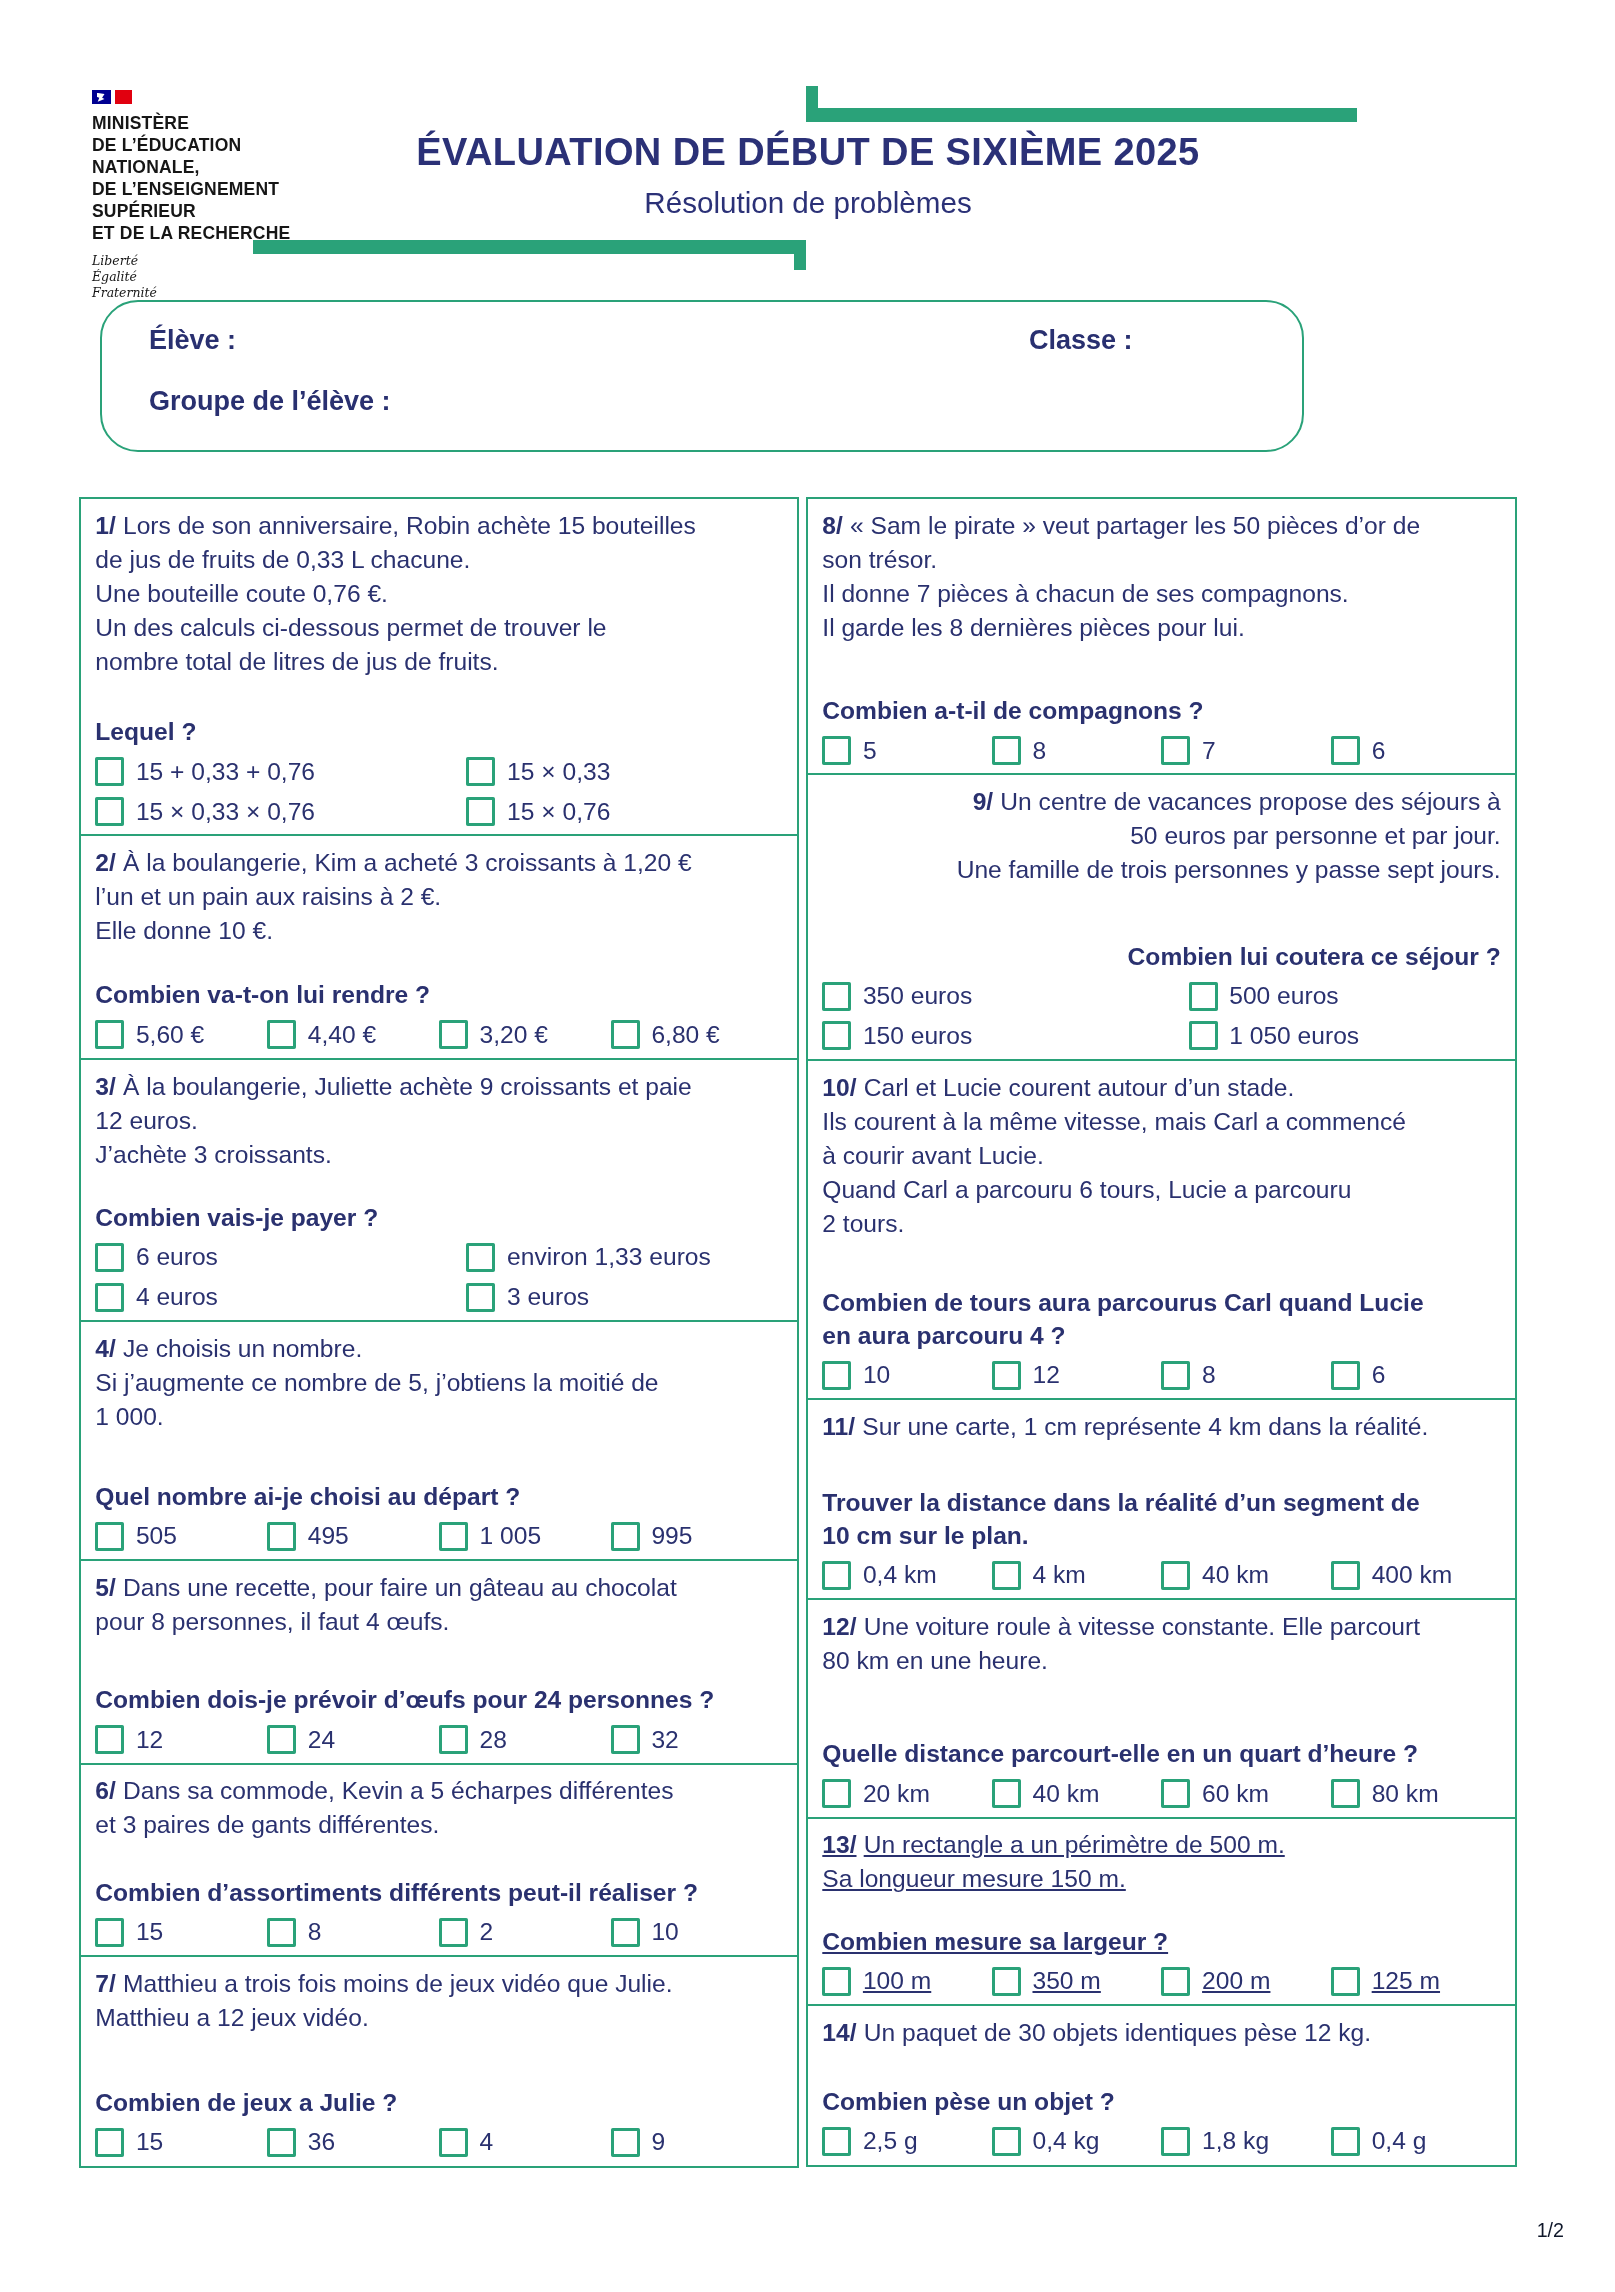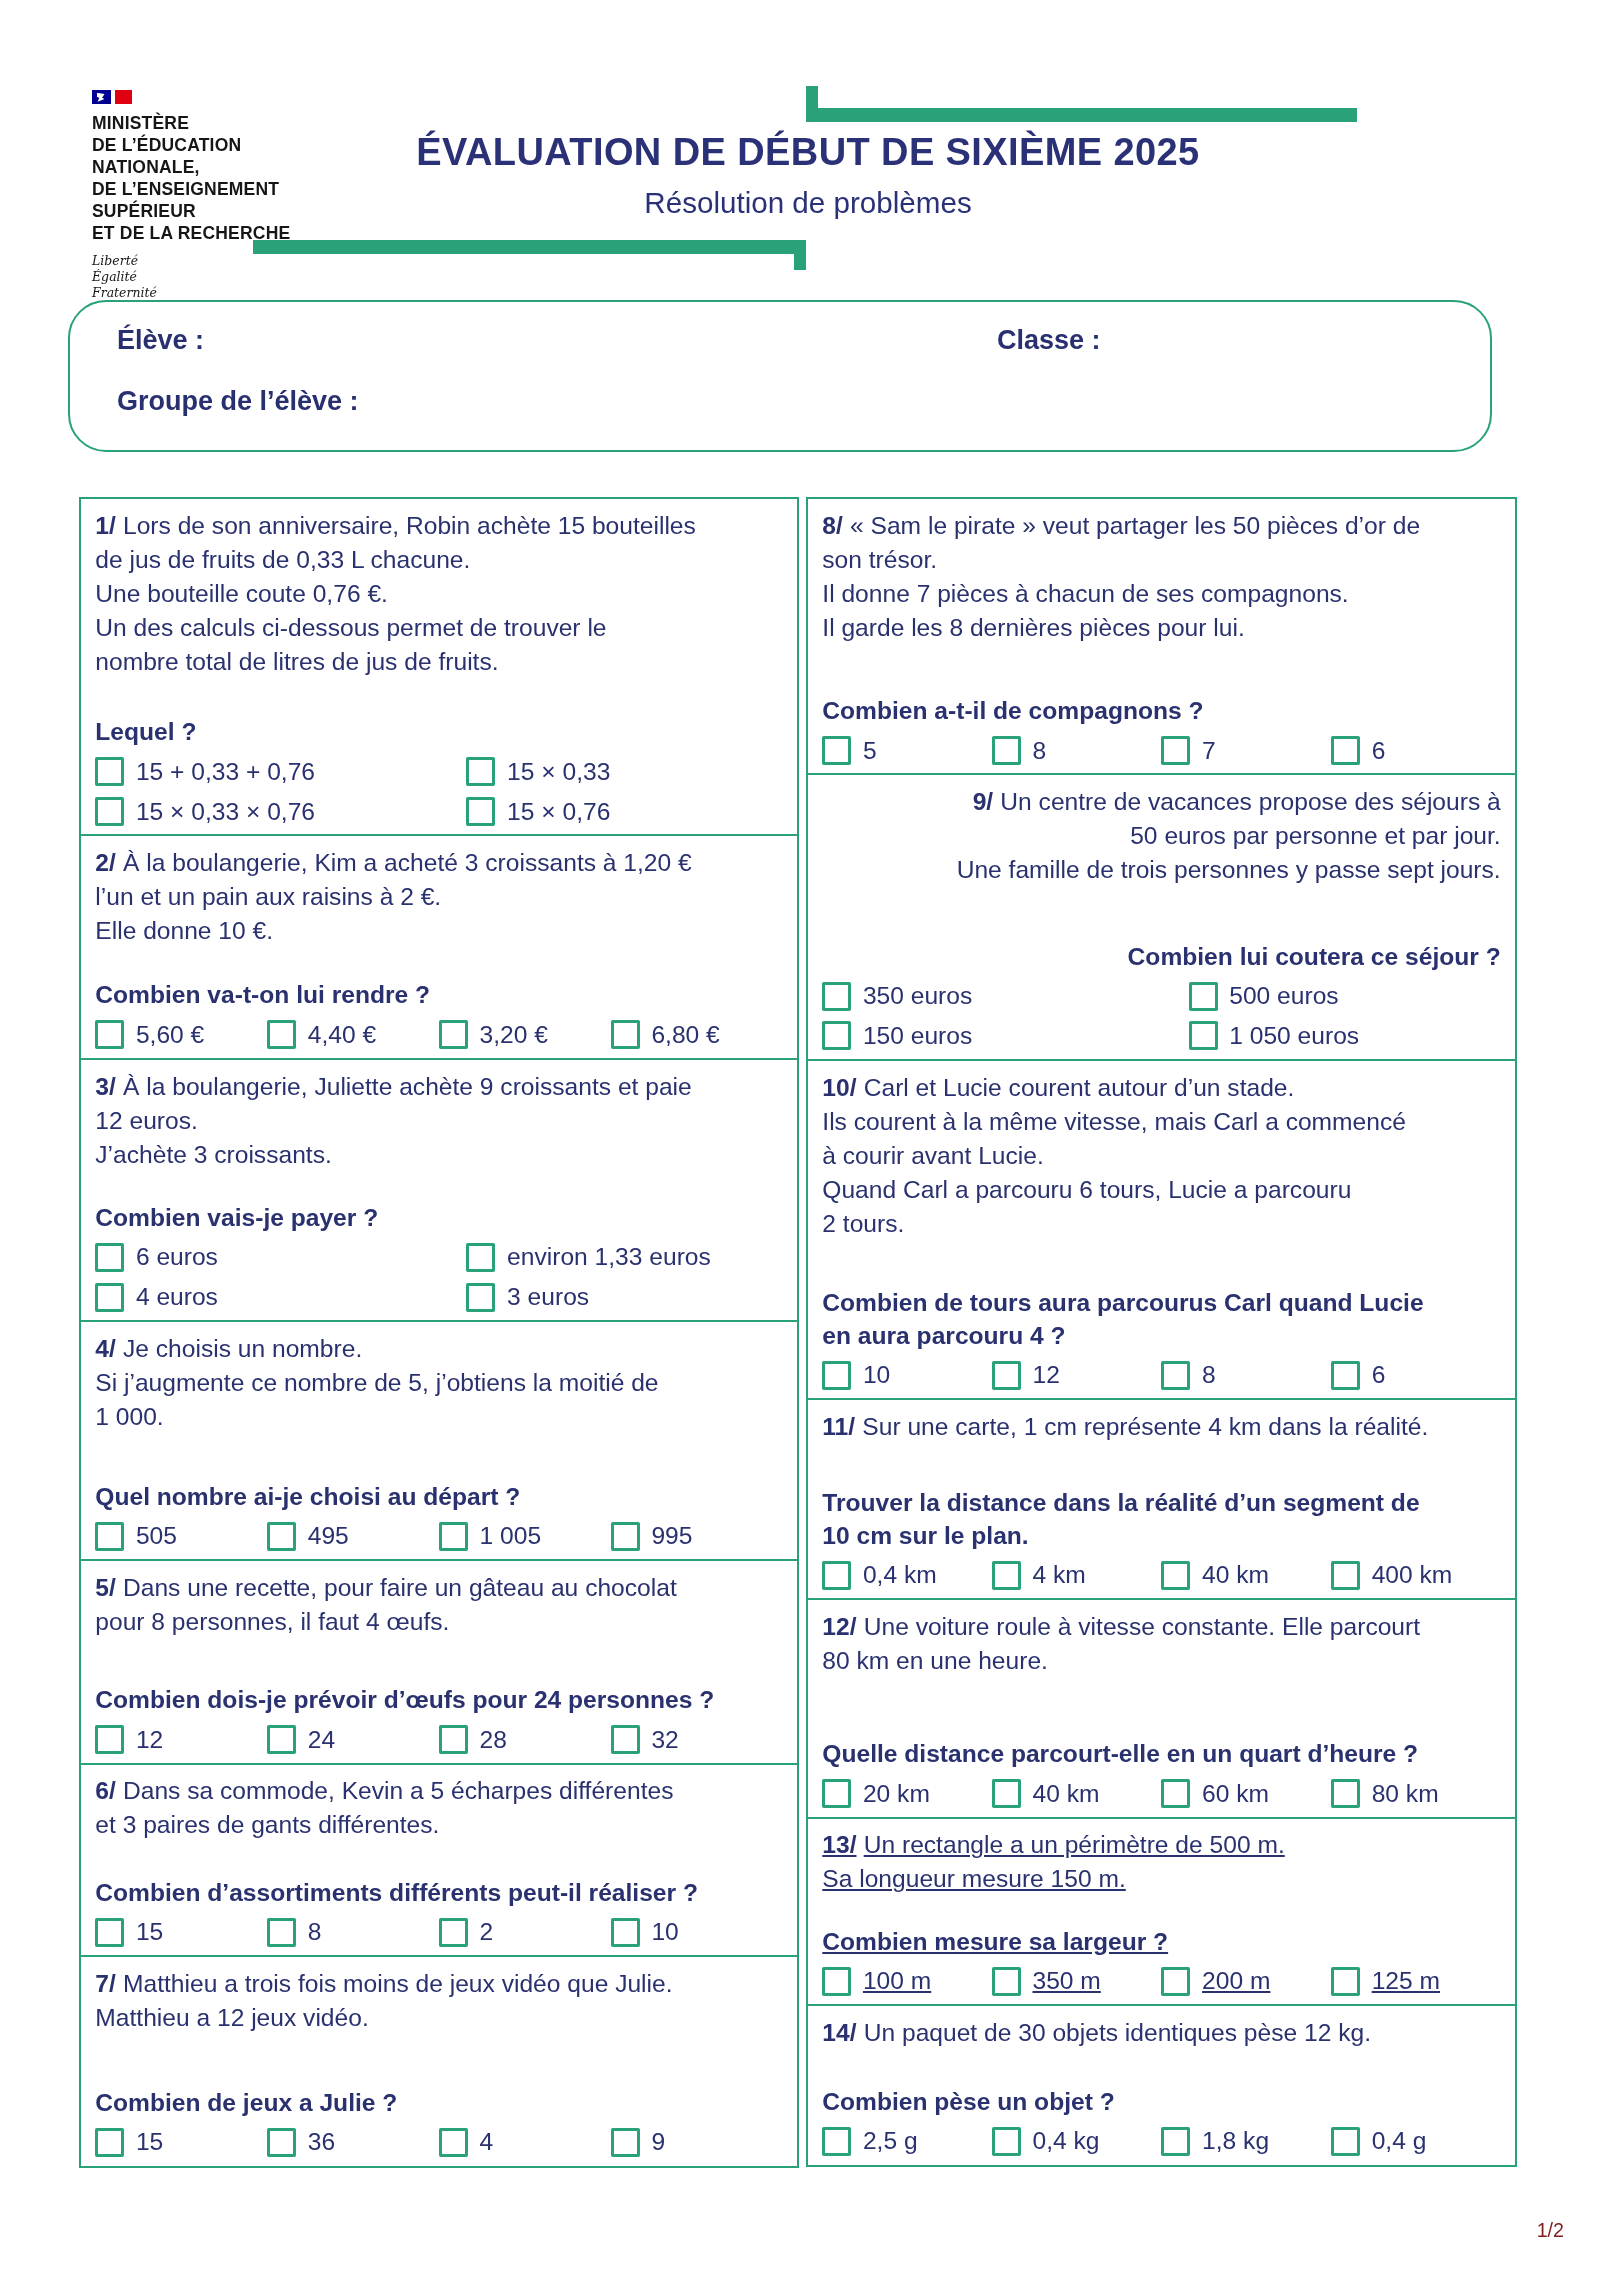--- a/index.html
+++ b/index.html
@@ -25,21 +25,21 @@
     font-size:38px;font-weight:bold;color:#2b3177;letter-spacing:0.4px;}
   .subtitle{position:absolute;left:0;width:100%;top:186px;text-align:center;font-size:29.6px;color:#2b3177;}
   .bracket{position:absolute;}
   .bk-top{left:806px;top:86px;width:551px;height:36px;}
   .bk-top .bar{position:absolute;left:0;bottom:0;width:100%;height:14.3px;background:var(--green);}
   .bk-top .stub{position:absolute;left:0;top:0;width:11.6px;height:36px;background:var(--green);}
   .bk-bottom{left:253px;top:240px;width:553px;height:29.6px;}
   .bk-bottom .bar{position:absolute;left:0;top:0;width:100%;height:14.3px;background:var(--green);}
   .bk-bottom .stub{position:absolute;right:0;top:0;width:11.6px;height:29.6px;background:var(--green);}
   
-  .student-box{position:absolute;left:68px;top:300px;width:1424px;height:152px;
+  .student-box{position:absolute;left:100px;top:300px;width:1204px;height:152px;
     border:2.7px solid var(--green);border-radius:38px;box-sizing:border-box;padding-left:32px;}
   .student-box .lbl{position:absolute;font-size:27px;font-weight:bold;color:#293070;}
   .lbl-eleve{left:47px;top:23px;}
   .lbl-classe{left:927px;top:23px;}
   .lbl-groupe{left:47px;top:84px;}
   
   .grid{position:absolute;top:497px;left:0;width:100%;}
   .pcol{position:absolute;top:0;}
   .pcol-left{left:79px;width:720px;}
   .pcol-right{left:806px;width:711px;}
@@ -52,21 +52,21 @@
   .q-line{font-size:24.6px;line-height:33px;font-weight:bold;color:var(--navy);white-space:nowrap;}
   .options{margin-top:9px;display:flex;flex-wrap:wrap;row-gap:10.7px;}
   .options.row4 .opt{width:25%;}
   .options.grid2 .opt:nth-child(odd){width:54%;}
   .options.grid2 .opt:nth-child(even){width:46%;}
   .opt{display:flex;align-items:center;}
   .cbx{flex:0 0 auto;width:23px;height:23px;border:3.6px solid var(--green);background:#fff;
     border-radius:1.8px;margin-right:11.6px;}
   .optlabel{font-size:24.6px;color:var(--navy);white-space:nowrap;}
   
-  .pageno{position:absolute;right:52px;top:2219px;font-size:19.7px;color:#7f1d1d;}
+  .pageno{position:absolute;right:52px;top:2219px;font-size:19.7px;color:#0f172a;}
 </style>
 </head>
 <body>
 
 <div class="page">
 
   <div class="logo">
     <div class="flag">
       <div class="fb"></div>
       <div class="fr"></div>

